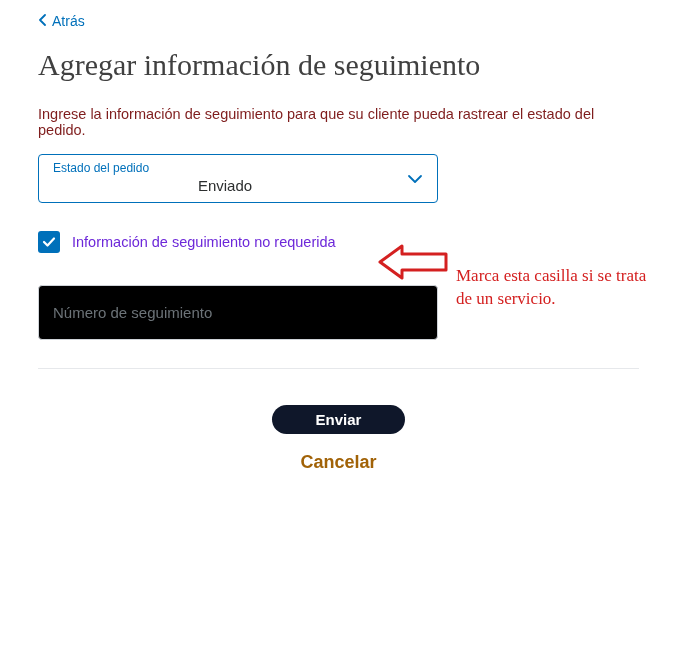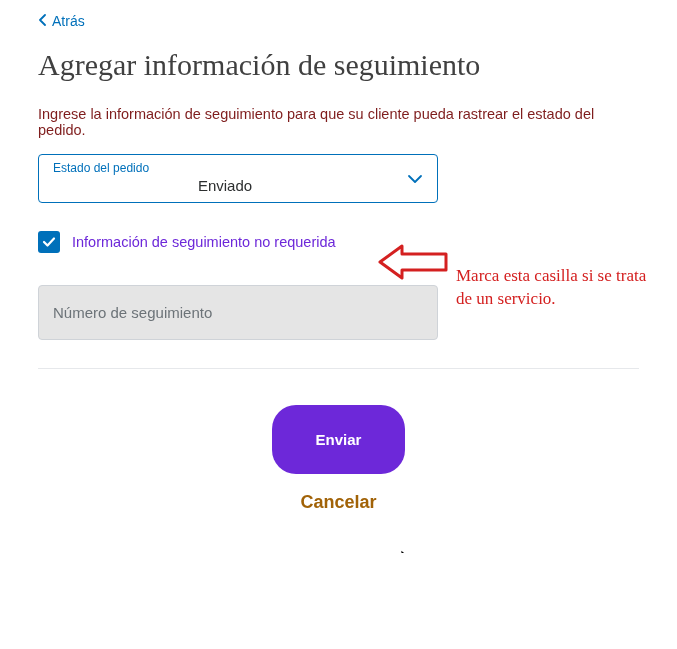--- a/index.html
+++ b/index.html
@@ -67,21 +67,21 @@
     font-size: 15px;
     color: #6c7378;
   }
   .field-box .chev-down {
     position: absolute;
     right: 14px;
     top: 50%;
     transform: translateY(-50%);
     color: #0070ba;
   }
-  .field-box.muted { background: #e5e5e5; }
+  .field-box.muted { background: #000000; }
   .field-box.muted .chev-down { color: #2c2e2f; }
   .checkbox-row {
     display: flex;
     align-items: center;
     gap: 12px;
     margin-bottom: 32px;
   }
   .checkbox {
     width: 22px;
     height: 22px;
@@ -121,25 +121,25 @@
     margin: 18px 0 36px 0;
   }
   .actions {
     display: flex;
     flex-direction: column;
     align-items: center;
     gap: 18px;
     position: relative;
   }
   .primary-btn {
-    background: #6d28d9;
+    background: #0f172a;
     color: #fff;
     border: none;
     border-radius: 24px;
-    padding: 26px 44px;
+    padding: 6px 44px;
     font-size: 15px;
     font-weight: 600;
     cursor: pointer;
   }
   .cancel-link {
     color: #a16207;
     font-size: 18px;
     font-weight: 600;
     cursor: pointer;
     text-decoration: none;

